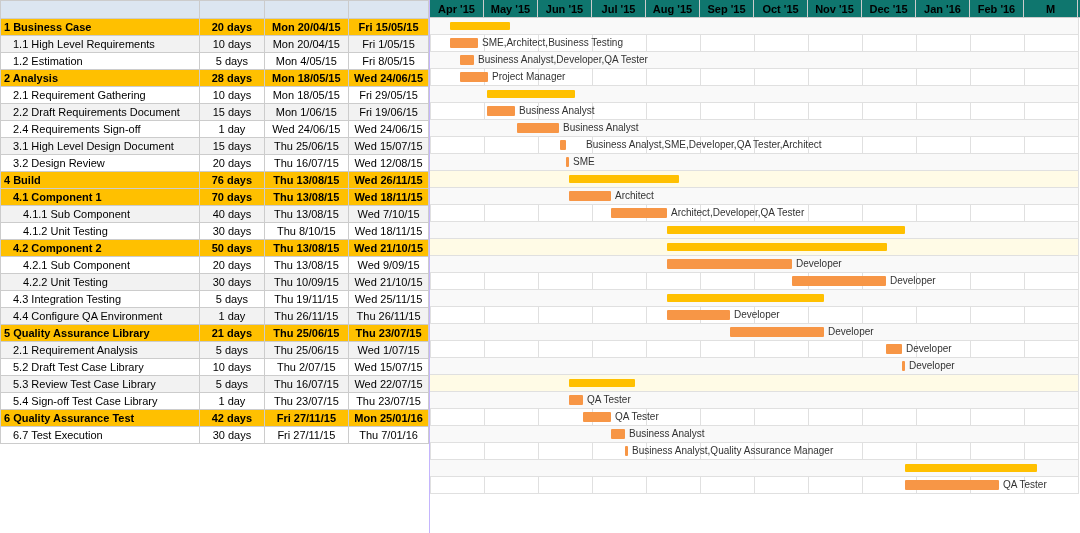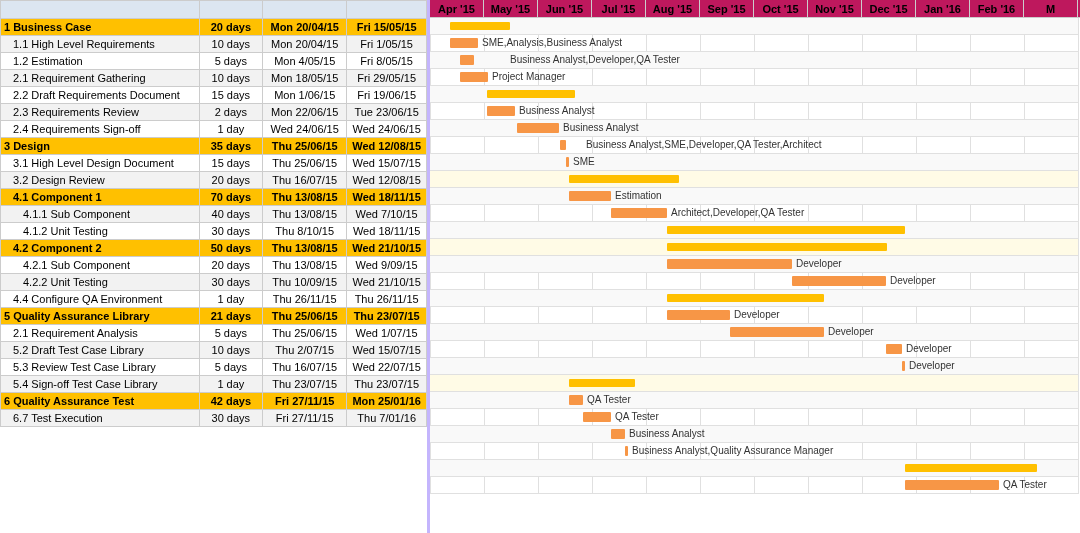--- a/index.html
+++ b/index.html
@@ -1,21 +1,21 @@
 <!DOCTYPE html>
 <html><head>
   <meta charset="utf-8">
   <style>
     * { margin: 0; padding: 0; box-sizing: border-box; }
     body { font-family: Arial, sans-serif; font-size: 11px; background: #fff; overflow: hidden; }
     
     .gantt-container { display: flex; width: 1080px; height: 533px; overflow: hidden; }
     
     
-    .task-table { width: 430px; min-width: 430px; border-right: 3px solid #c4b5fd; overflow: hidden; }
+    .task-table { width: 430px; min-width: 430px; border-right: 1px solid #c4b5fd; overflow: hidden; }
     
     .task-table table { width: 100%; border-collapse: collapse; }
     .task-table th, .task-table td { border: 1px solid #ccc; padding: 1px 3px; white-space: nowrap; overflow: hidden; }
     .task-table th { background: #dce6f1; font-weight: bold; font-size: 11px; height: 18px; }
     
     .col-task { width: 200px; }
     .col-dur { width: 65px; text-align: center; }
     .col-start { width: 85px; text-align: center; }
     .col-finish { width: 80px; text-align: center; }
     
@@ -23,21 +23,21 @@
     .row-summary .col-dur, .row-summary .col-start, .row-summary .col-finish { font-weight: bold; }
     .row-task td { background: #fff; height: 17px; }
     .row-task:nth-child(even) td { background: #f2f2f2; }
     
     .indent1 { padding-left: 12px !important; }
     .indent2 { padding-left: 22px !important; }
     
     
     .gantt-chart { flex: 1; overflow: hidden; position: relative; }
     
-    .gantt-header { display: flex; height: 18px; background: #be185d; border-bottom: 1px solid #ccc; }
+    .gantt-header { display: flex; height: 18px; background: #0f766e; border-bottom: 1px solid #ccc; }
     .gantt-header-cell { border-right: 1px solid #ccc; text-align: center; font-weight: bold; font-size: 11px; line-height: 18px; flex-shrink: 0; }
     
     .gantt-body { position: relative; overflow: hidden; }
     
     .gantt-row { display: flex; align-items: center; position: relative; border-bottom: 1px solid #e0e0e0; height: 17px; }
     .gantt-row:nth-child(even) { background: #f9f9f9; }
     .gantt-row-summary { background: #fffbe6; }
     
     .gantt-grid-line { position: absolute; top: 0; bottom: 0; width: 1px; background: #e0e0e0; pointer-events: none; }
     
@@ -76,63 +76,63 @@
     <td class="col-dur">10 days</td>
     <td class="col-start">Mon 20/04/15</td>
     <td class="col-finish">Fri 1/05/15</td>
   </tr>
           <tr class="row-task">
     <td class="col-task indent1">1.2 Estimation</td>
     <td class="col-dur">5 days</td>
     <td class="col-start">Mon 4/05/15</td>
     <td class="col-finish">Fri 8/05/15</td>
   </tr>
+          <tr class="row-summary">
+    <td class="col-task ">2 Analysis</td>
+    <td class="col-dur">28 days</td>
+    <td class="col-start">Mon 18/05/15</td>
+    <td class="col-finish">Wed 24/06/15</td>
+  </tr>
           <tr class="row-task">
     <td class="col-task indent1">2.1 Requirement Gathering</td>
     <td class="col-dur">10 days</td>
     <td class="col-start">Mon 18/05/15</td>
     <td class="col-finish">Fri 29/05/15</td>
   </tr>
           <tr class="row-task">
     <td class="col-task indent1">2.2 Draft Requirements Document</td>
     <td class="col-dur">15 days</td>
     <td class="col-start">Mon 1/06/15</td>
     <td class="col-finish">Fri 19/06/15</td>
   </tr>
           <tr class="row-task">
-    <td class="col-task indent1">2.3 Requirements Review</td>
-    <td class="col-dur">2 days</td>
-    <td class="col-start">Mon 22/06/15</td>
-    <td class="col-finish">Tue 23/06/15</td>
-  </tr>
-          <tr class="row-task">
     <td class="col-task indent1">2.4 Requirements Sign-off</td>
     <td class="col-dur">1 day</td>
     <td class="col-start">Wed 24/06/15</td>
     <td class="col-finish">Wed 24/06/15</td>
   </tr>
-          <tr class="row-summary">
-    <td class="col-task ">3 Design</td>
-    <td class="col-dur">35 days</td>
-    <td class="col-start">Thu 25/06/15</td>
-    <td class="col-finish">Wed 12/08/15</td>
-  </tr>
           <tr class="row-task">
     <td class="col-task indent1">3.1 High Level Design Document</td>
     <td class="col-dur">15 days</td>
     <td class="col-start">Thu 25/06/15</td>
     <td class="col-finish">Wed 15/07/15</td>
   </tr>
           <tr class="row-task">
     <td class="col-task indent1">3.2 Design Review</td>
     <td class="col-dur">20 days</td>
     <td class="col-start">Thu 16/07/15</td>
     <td class="col-finish">Wed 12/08/15</td>
   </tr>
           <tr class="row-summary">
+    <td class="col-task ">4 Build</td>
+    <td class="col-dur">76 days</td>
+    <td class="col-start">Thu 13/08/15</td>
+    <td class="col-finish">Wed 26/11/15</td>
+  </tr>
+          <tr class="row-summary">
     <td class="col-task indent1">4.1 Component 1</td>
     <td class="col-dur">70 days</td>
     <td class="col-start">Thu 13/08/15</td>
     <td class="col-finish">Wed 18/11/15</td>
   </tr>
           <tr class="row-task">
     <td class="col-task indent2">4.1.1 Sub Component</td>
     <td class="col-dur">40 days</td>
     <td class="col-start">Thu 13/08/15</td>
     <td class="col-finish">Wed 7/10/15</td>
@@ -153,20 +153,26 @@
     <td class="col-task indent2">4.2.1 Sub Component</td>
     <td class="col-dur">20 days</td>
     <td class="col-start">Thu 13/08/15</td>
     <td class="col-finish">Wed 9/09/15</td>
   </tr>
           <tr class="row-task">
     <td class="col-task indent2">4.2.2 Unit Testing</td>
     <td class="col-dur">30 days</td>
     <td class="col-start">Thu 10/09/15</td>
     <td class="col-finish">Wed 21/10/15</td>
+  </tr>
+          <tr class="row-task">
+    <td class="col-task indent1">4.3 Integration Testing</td>
+    <td class="col-dur">5 days</td>
+    <td class="col-start">Thu 19/11/15</td>
+    <td class="col-finish">Wed 25/11/15</td>
   </tr>
           <tr class="row-task">
     <td class="col-task indent1">4.4 Configure QA Environment</td>
     <td class="col-dur">1 day</td>
     <td class="col-start">Thu 26/11/15</td>
     <td class="col-finish">Thu 26/11/15</td>
   </tr>
           <tr class="row-summary">
     <td class="col-task ">5 Quality Assurance Library</td>
     <td class="col-dur">21 days</td>
@@ -266,37 +272,37 @@
           <div class="gantt-row" style="width: 648px;"></div>
           <div class="gantt-row gantt-row-summary" style="width: 648px;"></div>
           <div class="gantt-row" style="width: 648px;"></div>
           <div class="gantt-row" style="width: 648px;"></div>
           <div class="gantt-row" style="width: 648px;"></div>
           <div class="gantt-row" style="width: 648px;"></div>
           <div class="gantt-row gantt-row-summary" style="width: 648px;"></div>
           <div class="gantt-row" style="width: 648px;"></div>
           <div class="bar bar-summary" style="left: 20px; width: 60px; top: 4px;"></div>
           <div class="bar bar-task" style="left: 20px; width: 28px; top: 20px;"></div>
-          <div class="bar-label" style="left: 52px; top: 19px;">SME,Analysis,Business Analyst</div>
+          <div class="bar-label" style="left: 52px; top: 19px;">SME,Architect,Business Testing</div>
           <div class="bar bar-task" style="left: 30px; width: 14px; top: 37px;"></div>
-          <div class="bar-label" style="left: 48px; top: 36px; margin-left: 32px;">Business Analyst,Developer,QA Tester</div>
+          <div class="bar-label" style="left: 48px; top: 36px;">Business Analyst,Developer,QA Tester</div>
           <div class="bar bar-task" style="left: 30px; width: 28px; top: 54px;"></div>
           <div class="bar-label" style="left: 62px; top: 53px;">Project Manager</div>
           <div class="bar bar-summary" style="left: 57px; width: 88px; top: 72px;"></div>
           <div class="bar bar-task" style="left: 57px; width: 28px; top: 88px;"></div>
           <div class="bar-label" style="left: 89px; top: 87px;">Business Analyst</div>
           <div class="bar bar-task" style="left: 87px; width: 42px; top: 105px;"></div>
           <div class="bar-label" style="left: 133px; top: 104px;">Business Analyst</div>
           <div class="bar bar-task" style="left: 130px; width: 6px; top: 122px;"></div>
           <div class="bar-label" style="left: 156px; top: 121px;">Business Analyst,SME,Developer,QA Tester,Architect</div>
           <div class="bar bar-task" style="left: 136px; width: 3px; top: 139px;"></div>
           <div class="bar-label" style="left: 143px; top: 138px;">SME</div>
           <div class="bar bar-summary" style="left: 139px; width: 110px; top: 157px;"></div>
           <div class="bar bar-task" style="left: 139px; width: 42px; top: 173px;"></div>
-          <div class="bar-label" style="left: 185px; top: 172px;">Estimation</div>
+          <div class="bar-label" style="left: 185px; top: 172px;">Architect</div>
           <div class="bar bar-task" style="left: 181px; width: 56px; top: 190px;"></div>
           <div class="bar-label" style="left: 241px; top: 189px;">Architect,Developer,QA Tester</div>
           <div class="bar bar-summary" style="left: 237px; width: 238px; top: 208px;"></div>
           <div class="bar bar-summary" style="left: 237px; width: 220px; top: 225px;"></div>
           <div class="bar bar-task" style="left: 237px; width: 125px; top: 241px;"></div>
           <div class="bar-label" style="left: 366px; top: 240px;">Developer</div>
           <div class="bar bar-task" style="left: 362px; width: 94px; top: 258px;"></div>
           <div class="bar-label" style="left: 460px; top: 257px;">Developer</div>
           <div class="bar bar-summary" style="left: 237px; width: 157px; top: 276px;"></div>
           <div class="bar bar-task" style="left: 237px; width: 63px; top: 292px;"></div>

